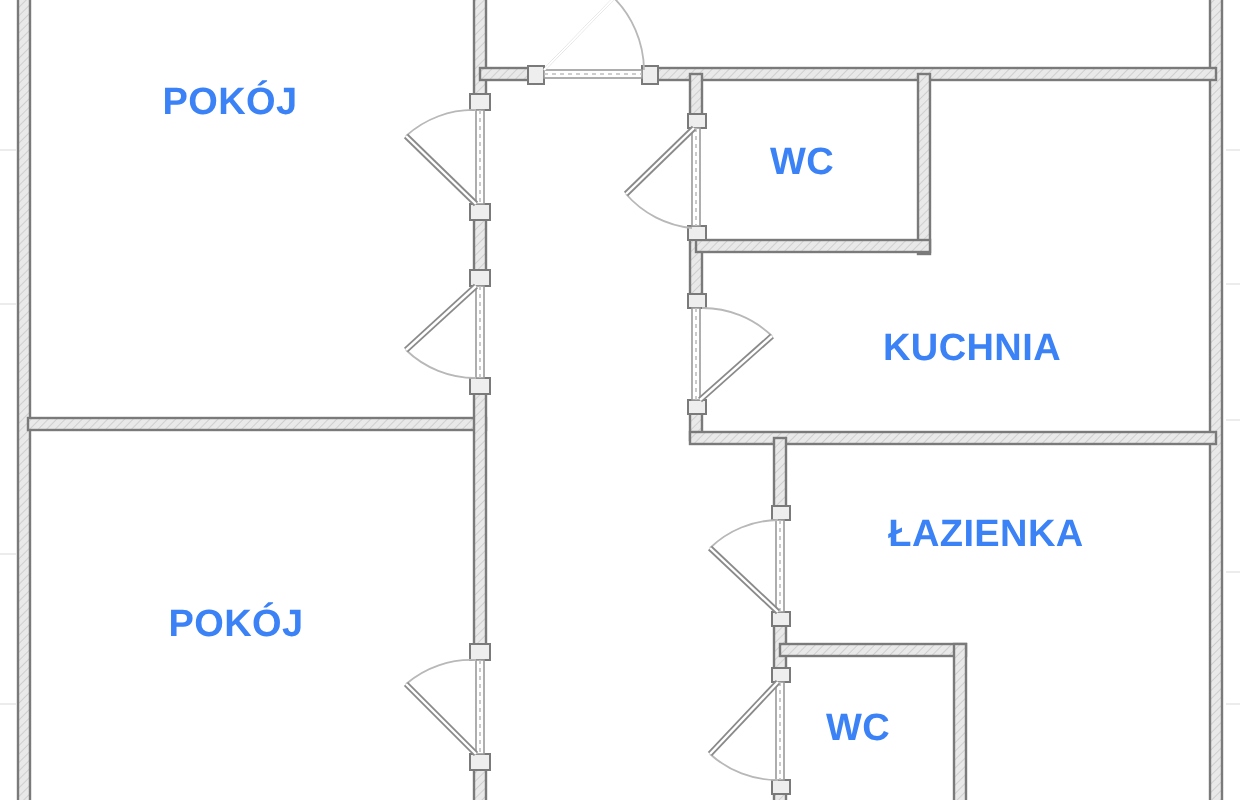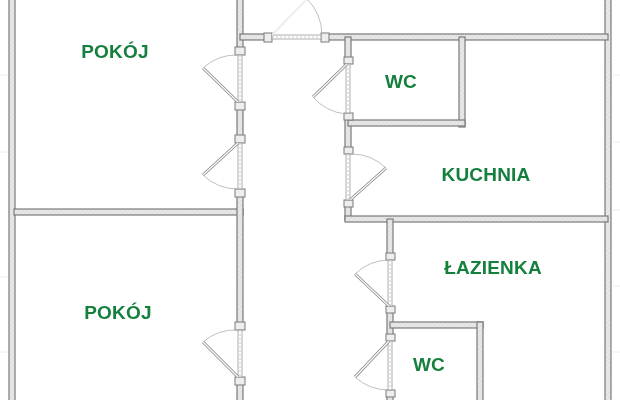--- a/index.html
+++ b/index.html
@@ -2,21 +2,21 @@
 <html><head>
   <meta charset="utf-8">
   <style>
     html, body { margin: 0; padding: 0; background: #ffffff; }
     body { width: 620px; height: 400px; overflow: hidden; position: relative; }
     #plan { position: absolute; left: 0; top: 0; width: 620px; height: 400px; }
     .label {
       position: absolute;
       font-family: "Liberation Sans", "DejaVu Sans", sans-serif;
       font-weight: bold;
-      color: #15803d;
+      color: #3b82f6;
       font-size: 19px;
       letter-spacing: 0.2px;
       white-space: nowrap;
       transform: translate(-50%, -50%);
     }
     .wall-fill { fill: url(#hatch); stroke: #7a7a7a; stroke-width: 1.2; }
     .door-leaf { fill: #ffffff; stroke: #8a8a8a; stroke-width: 1.1; }
     .door-arc { fill: none; stroke: #b8b8b8; stroke-width: 0.9; }
     .door-frame { fill: #eeeeee; stroke: #7a7a7a; stroke-width: 1; }
     .door-opening { fill: #ffffff; stroke: #9a9a9a; stroke-width: 0.8; }

